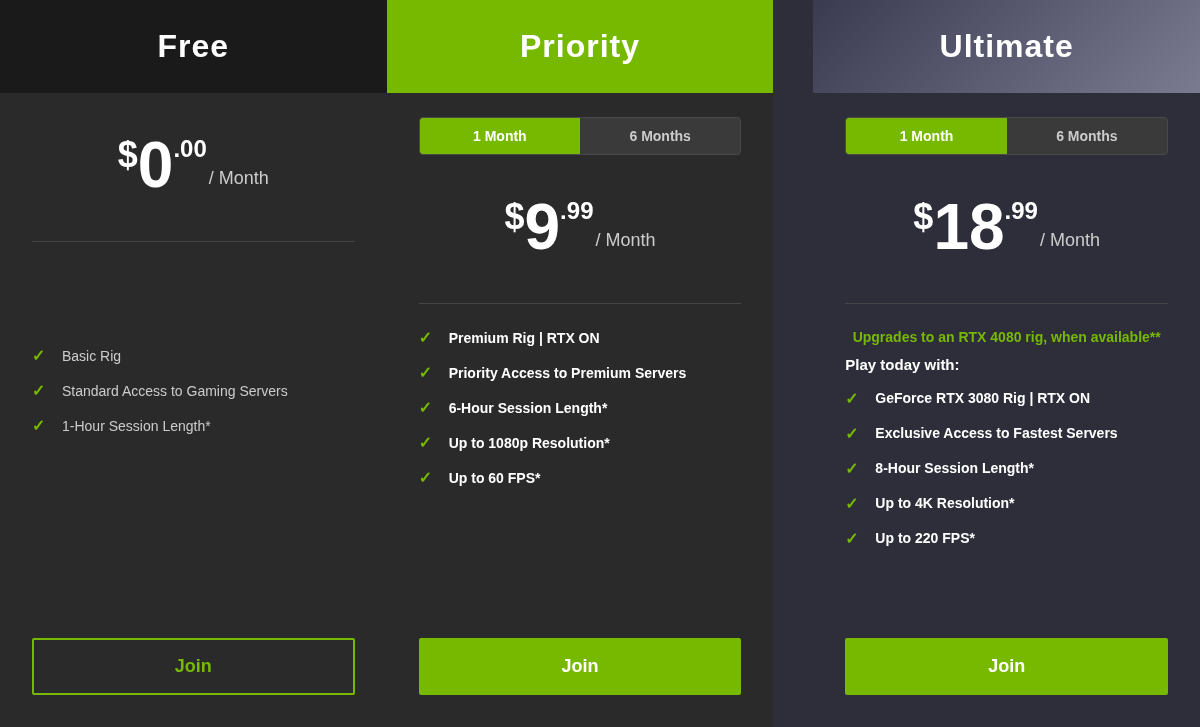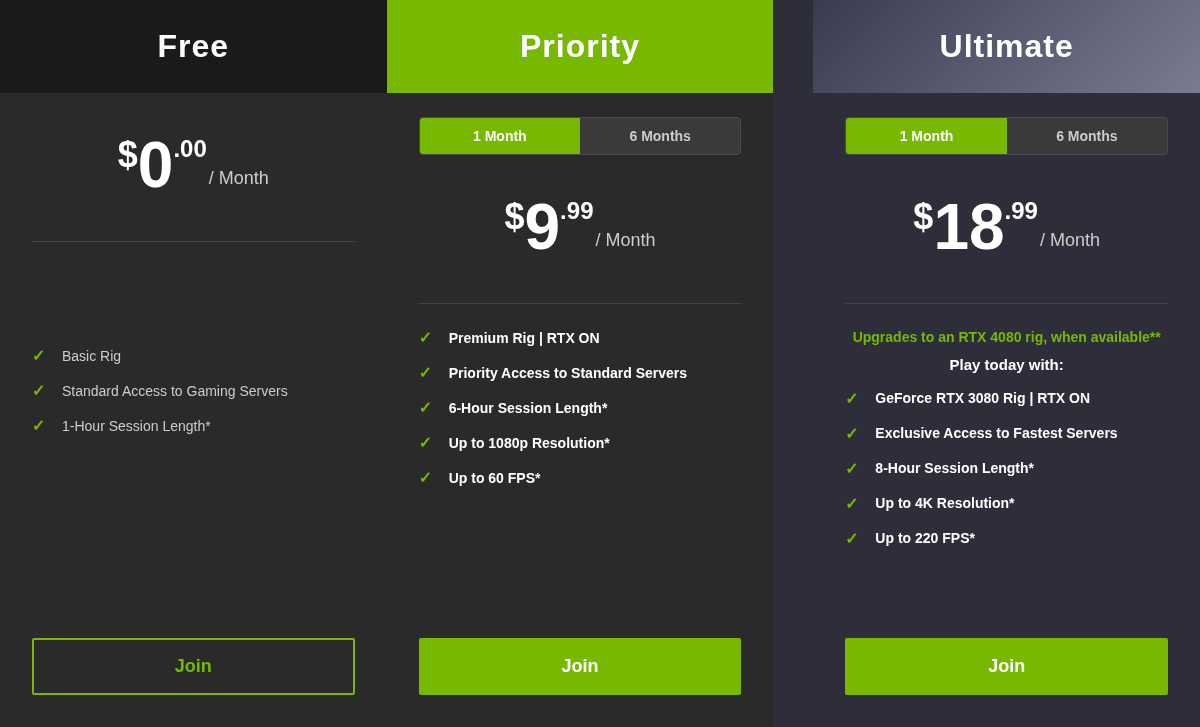--- a/index.html
+++ b/index.html
@@ -131,21 +131,20 @@
       font-size: 14px;
       font-weight: 600;
       text-align: center;
       margin-bottom: 8px;
       line-height: 1.4;
     }
     .play-today {
       color: #ffffff;
       font-size: 15px;
       font-weight: 700;
-      text-align: center;
       margin-bottom: 16px;
     }
     .features-list {
       list-style: none;
       flex: 1;
       display: flex;
       flex-direction: column;
       gap: 16px;
       margin-bottom: 32px;
     }
@@ -254,21 +253,21 @@
         </div>
       </div>
       <div class="divider"></div>
       <ul class="features-list">
         <li class="feature-item">
           <span class="check-icon">✓</span>
           <span class="feature-text"><strong>Premium Rig | RTX ON</strong></span>
         </li>
         <li class="feature-item">
           <span class="check-icon">✓</span>
-          <span class="feature-text"><strong>Priority Access to Standard Servers</strong></span>
+          <span class="feature-text"><strong>Priority Access to Premium Servers</strong></span>
         </li>
         <li class="feature-item">
           <span class="check-icon">✓</span>
           <span class="feature-text"><strong>6-Hour Session Length*</strong></span>
         </li>
         <li class="feature-item">
           <span class="check-icon">✓</span>
           <span class="feature-text"><strong>Up to 1080p Resolution*</strong></span>
         </li>
         <li class="feature-item">

